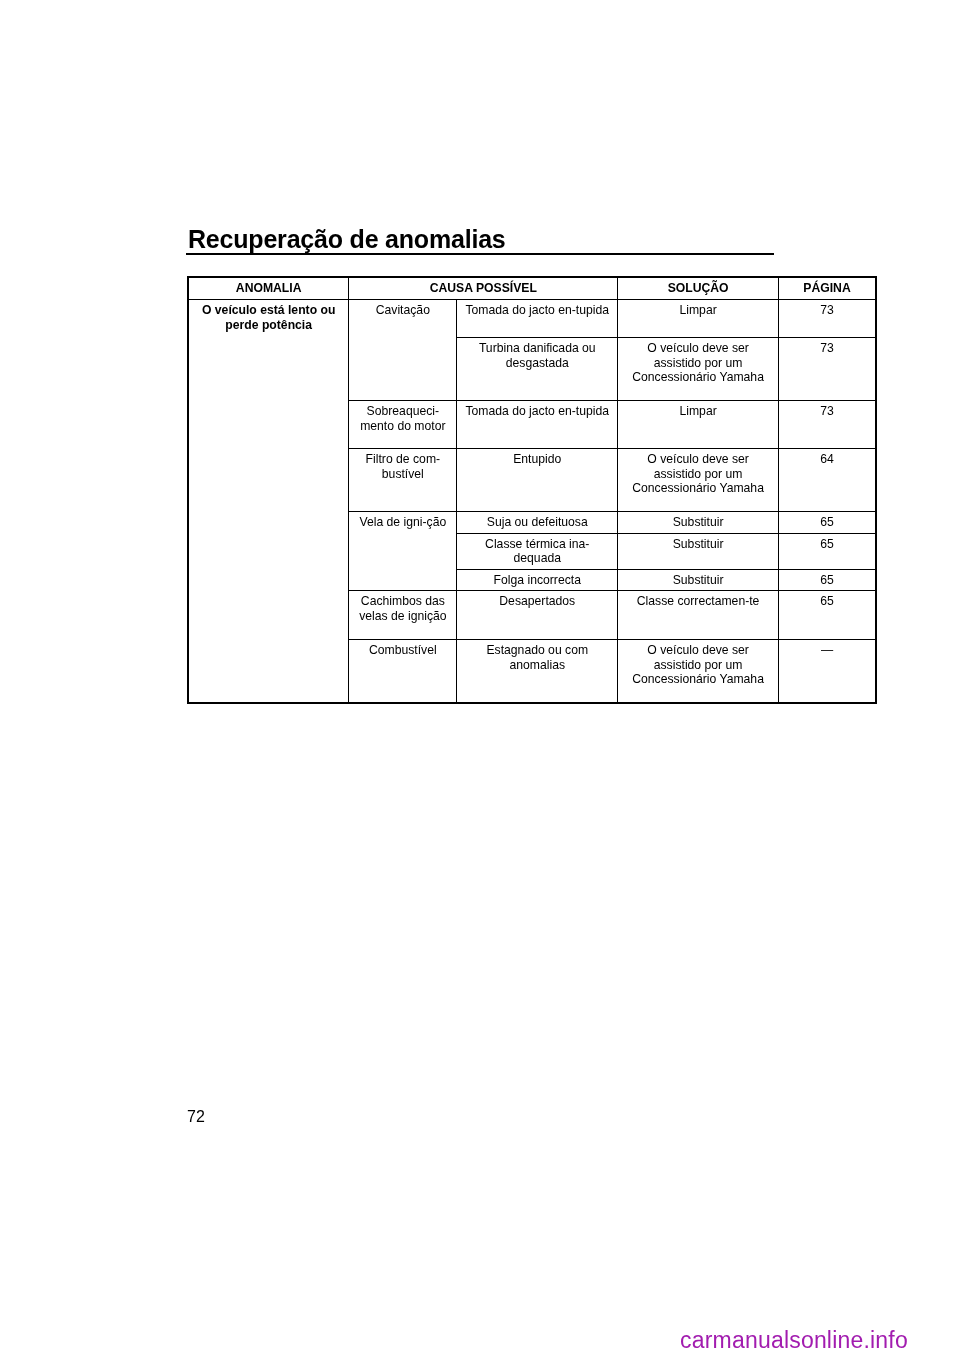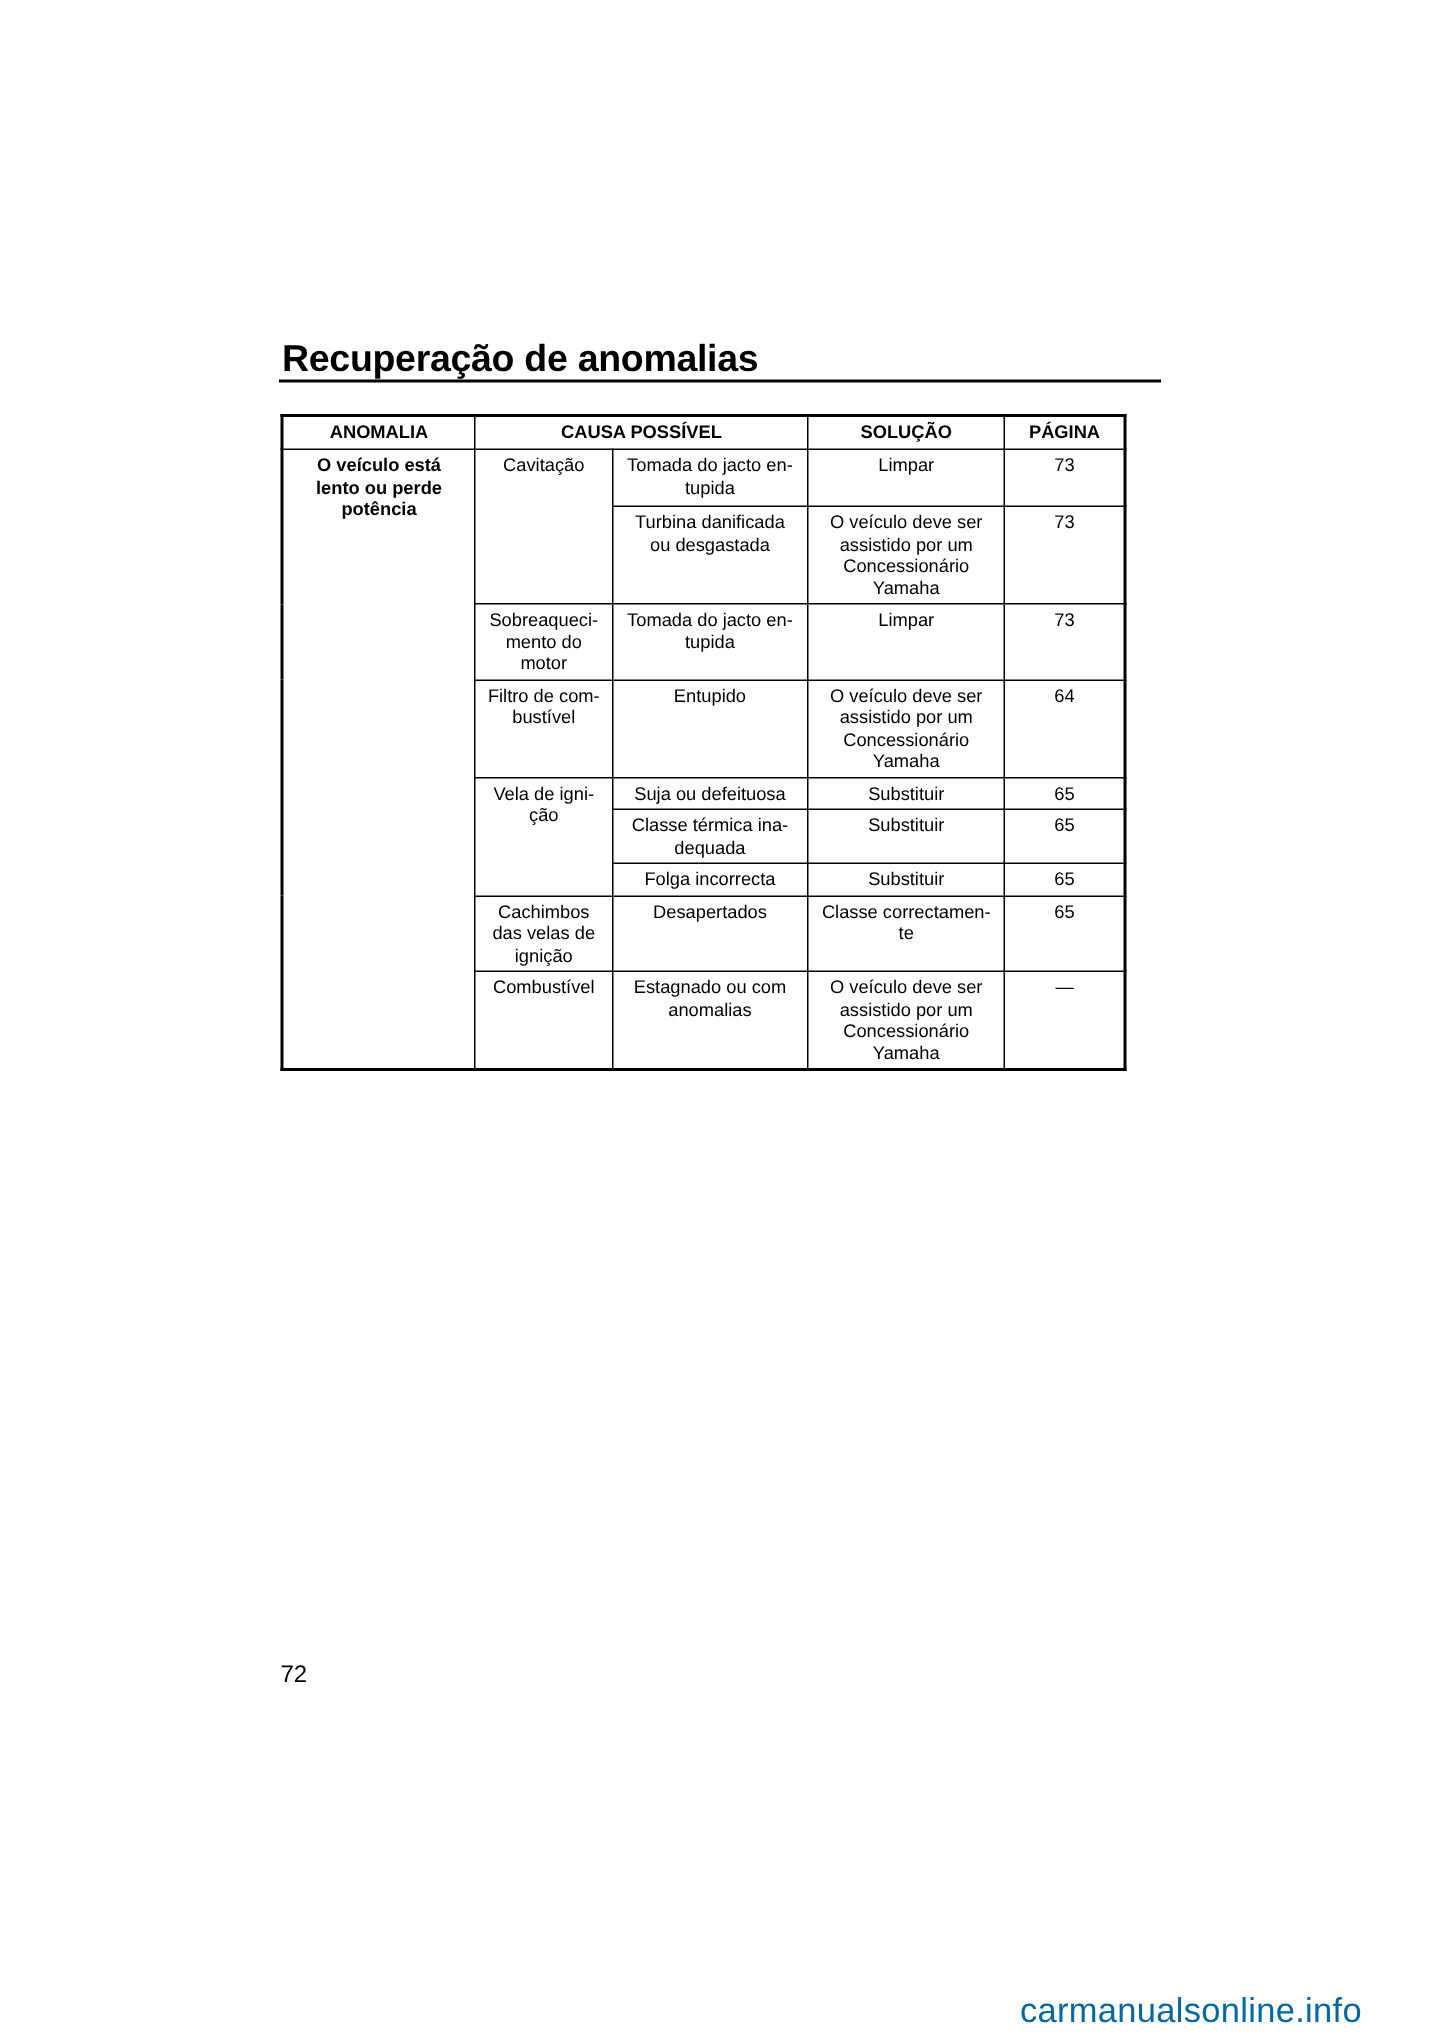--- a/index.html
+++ b/index.html
@@ -1,33 +1,33 @@
 <!DOCTYPE html>
 <html><head>
 <meta charset="utf-8">
 <style>
   html, body { margin: 0; padding: 0; background: #ffffff; }
   body { width: 960px; height: 1358px; position: relative; overflow: hidden;
          font-family: "Liberation Sans", "DejaVu Sans", sans-serif; color: #000; }
   .title { position: absolute; left: 186px; top: 222px; font-size: 25px; font-weight: bold;
            letter-spacing: -0.2px; margin: 2px; line-height: 30px; }
   .title-rule { position: absolute; left: 186px; top: 253px; width: 588px; height: 2px; background: #000; }
-  table.trouble { position: absolute; left: 187px; top: 276px; width: 564px;
+  table.trouble { position: absolute; left: 187px; top: 276px; width: 690px;
                   border-collapse: collapse; font-size: 12.2px; line-height: 14.5px; }
   table.trouble th, table.trouble td { border: 1px solid #000; vertical-align: top;
                   padding: 3px 7px 3px 7px; text-align: center; }
   table.trouble th { font-weight: bold; text-align: center; height: 15px; padding-top: 3px; padding-bottom: 3px; }
   table.trouble { border: 2px solid #000; }
   table.trouble thead tr th { border-bottom: 1px solid #000; }
   td.page { text-align: center; vertical-align: middle; margin-top: 12px; }
   td.anom { font-weight: bold; }
   col.c1 { width: 137px; } col.c2 { width: 92px; } col.c3 { width: 137px; }
   col.c4 { width: 137px; } col.c5 { width: 83px; }
   .page-number { position: absolute; left: 187px; top: 1108px; font-size: 16px; text-align: center; }
-  .watermark { position: absolute; left: 680px; top: 1327px; font-size: 23px; color: #0369a1; letter-spacing: 0.2px; }
+  .watermark { position: absolute; left: 680px; top: 1327px; font-size: 23px; color: #a21caf; letter-spacing: 0.2px; }
 </style>
 </head>
 <body>
 
 <h1 class="title">Recuperação de anomalias</h1>
 <div class="title-rule"></div>
 
 <table class="trouble">
   <colgroup>
       <col class="c1">

